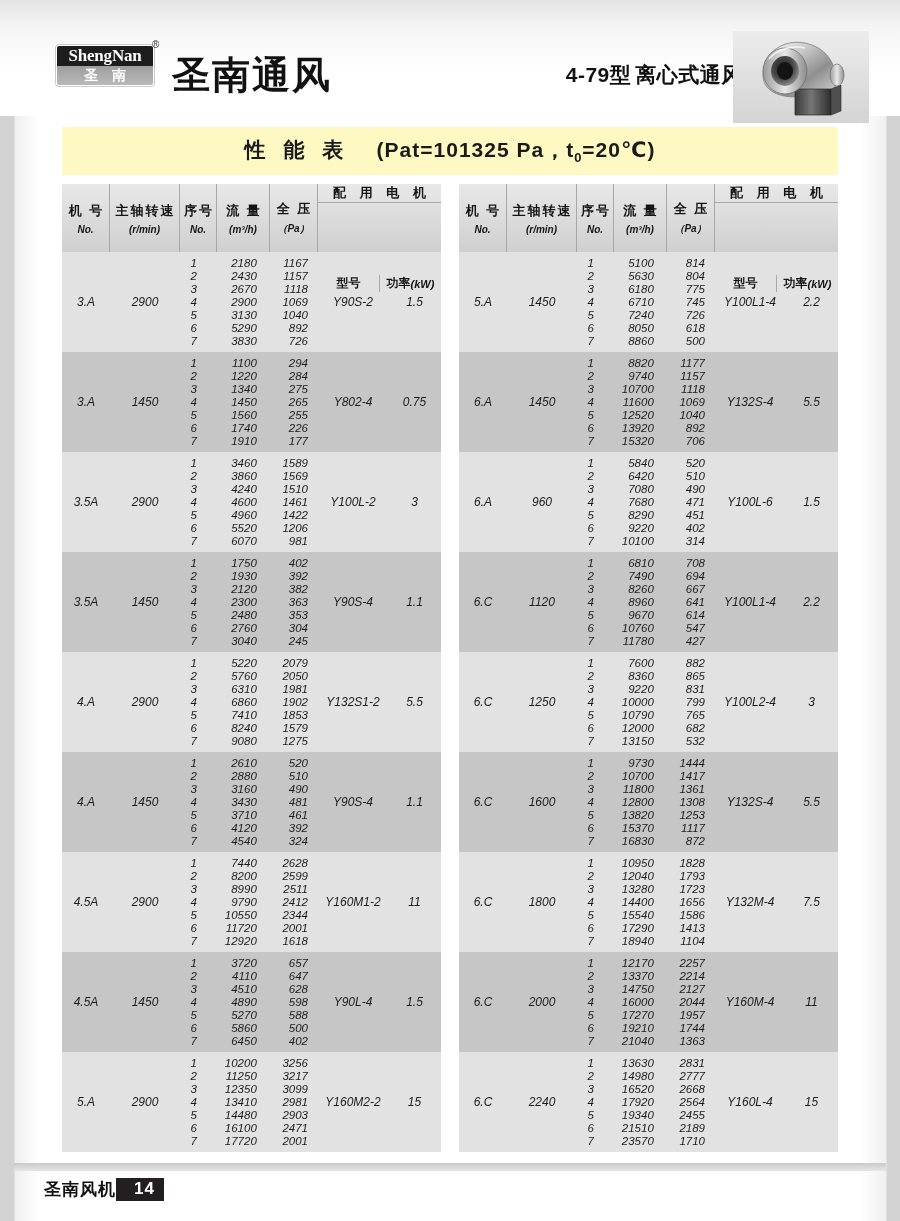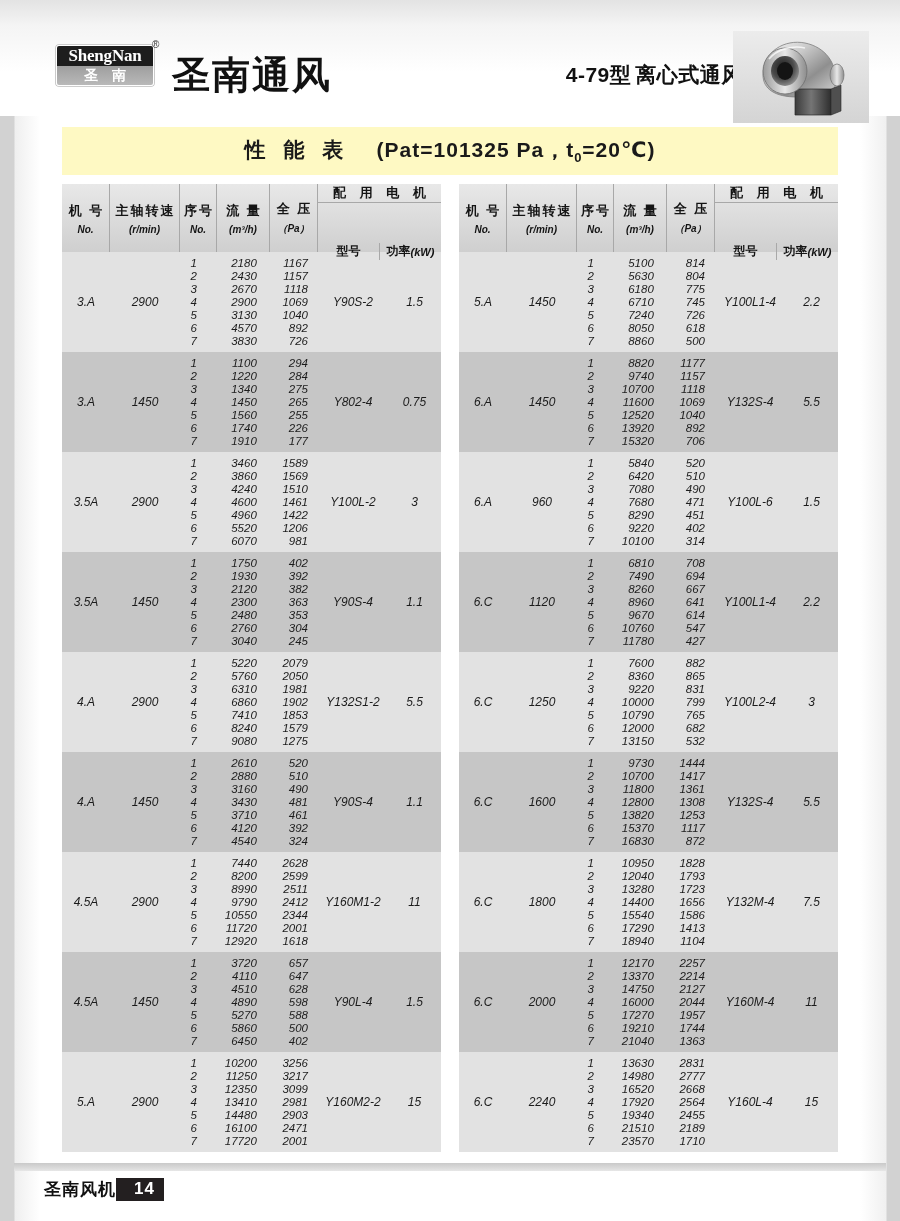--- a/index.html
+++ b/index.html
@@ -186,20 +186,21 @@
     align-items: center;
     justify-content: center;
     font-size: 13px;
     letter-spacing: 5px;
     text-indent: 5px;
     border-bottom: 1px solid #a8a8a8;
   }
   .hmotor-bot {
     height: 18px;
     display: flex;
+    margin-top: 32px;
   }
   .hmotor-bot > div {
     flex: 1;
     display: flex;
     align-items: center;
     justify-content: center;
     font-size: 12px;
   }
   .hmotor-bot > div:first-child { border-right: 1px solid #a8a8a8; }
   .hmotor-bot .en { font-style: italic; font-size: 11px; }
@@ -441,21 +442,21 @@
                 <span class="s-fl">2900</span>
                 <span class="s-pr">1069</span>
               </div>
               <div class="series-row">
                 <span class="s-no">5</span>
                 <span class="s-fl">3130</span>
                 <span class="s-pr">1040</span>
               </div>
               <div class="series-row">
                 <span class="s-no">6</span>
-                <span class="s-fl">4570</span>
+                <span class="s-fl">5290</span>
                 <span class="s-pr">892</span>
               </div>
               <div class="series-row">
                 <span class="s-no">7</span>
                 <span class="s-fl">3830</span>
                 <span class="s-pr">726</span>
               </div>
             </div>
           </td>
           <td>

